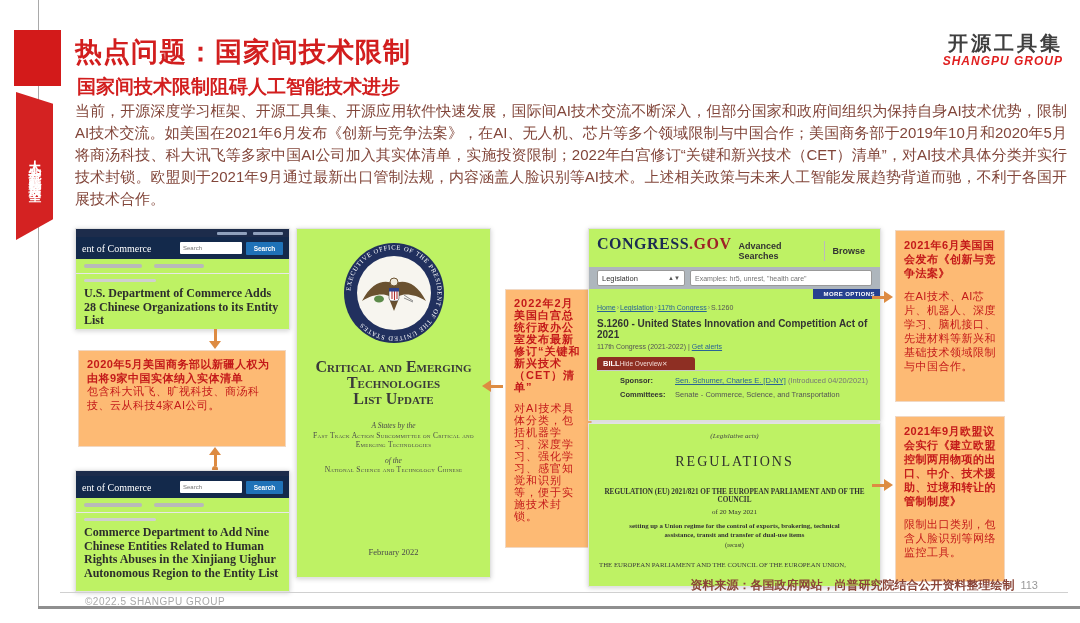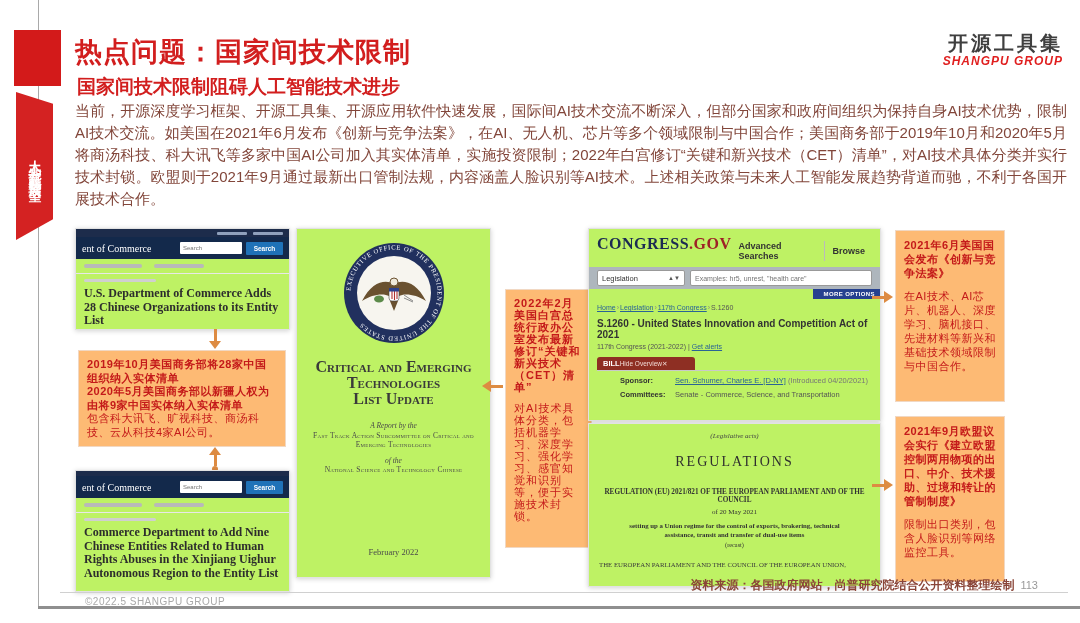--- a/index.html
+++ b/index.html
@@ -157,21 +157,20 @@
     <div class="crumb-skel"></div>
     <div class="doc-headline">U.S. Department of Commerce Adds 28 Chinese Organizations to its Entity List</div>
   </div>
 
   <div class="ar" style="left:208px;top:329px;width:14px;">
     <div class="stem-v" style="height:12px;"></div>
       <div class="head-down"></div>
   </div>
 
   <div class="note" style="left:78px;top:350px;width:190px;height:81px;">
-    <div class="b">2019年10月美国商务部将28家中国组织纳入实体清单</div>
     <div class="b">2020年5月美国商务部以新疆人权为由将9家中国实体纳入实体清单</div>
     <div class="n" style="margin-top:0;">包含科大讯飞、旷视科技、商汤科技、云从科技4家AI公司。</div>
   </div>
 
   <div class="ar" style="left:208px;top:447px;width:14px;">
     <div class="head-up"></div>
       <div class="stem-v" style="height:11px;"></div>
       <div class="knob"></div>
   </div>
 
@@ -209,21 +208,21 @@
         <rect x="47" y="47" width="10" height="13" rx="3" fill="#fff" stroke="#444" stroke-width="0.6"></rect>
         <path d="M50 50 v8 M52.5 50 v9 M55 50 v8" stroke="#b03030" stroke-width="1.1" fill="none"></path>
         <rect x="47" y="47" width="10" height="3.5" fill="#2c3f8c"></rect>
       </g>
     </svg>
     <div id="cet-title">
       <div>Critical and Emerging Technologies</div>
       <div>List Update</div>
     </div>
     <div style="margin-top:14px;">
-      <div class="cet-small cet-italic">A Report by the</div>
+      <div class="cet-small cet-italic">A States by the</div>
       <div class="cet-small cet-caps">Fast Track Action Subcommittee on Critical and Emerging Technologies</div>
       <div class="cet-small cet-italic" style="margin-top:6px;">of the</div>
       <div class="cet-small cet-caps">National Science and Technology Chinese</div>
     </div>
     <div id="cet-date">February 2022</div>
   </div>
 
   <div class="ar-h" style="left:482px;top:380px;">
     <div class="head-left"></div>
       <div class="stem-h" style="width:12px;"></div>

